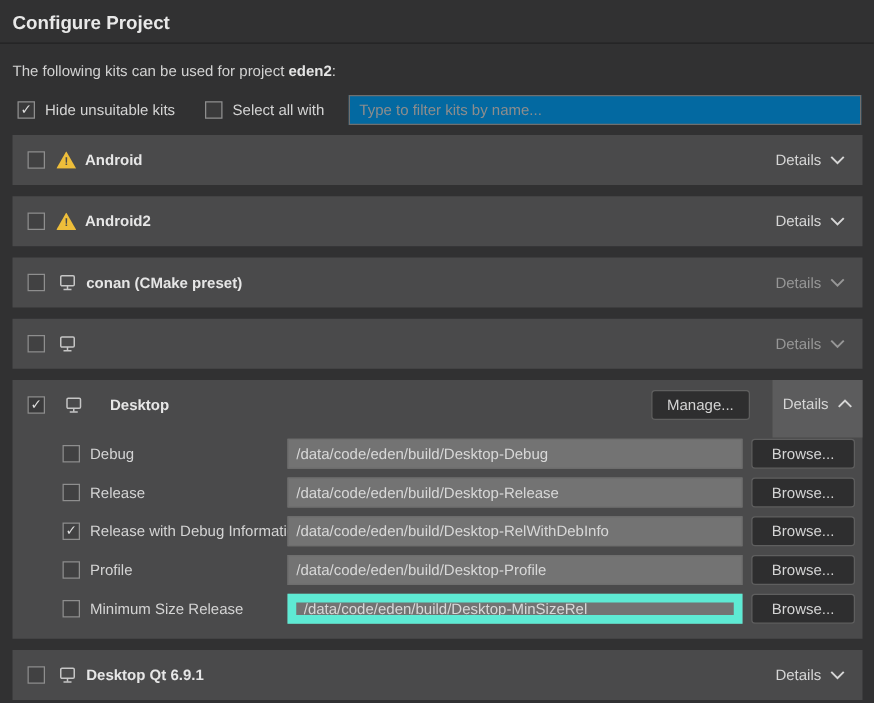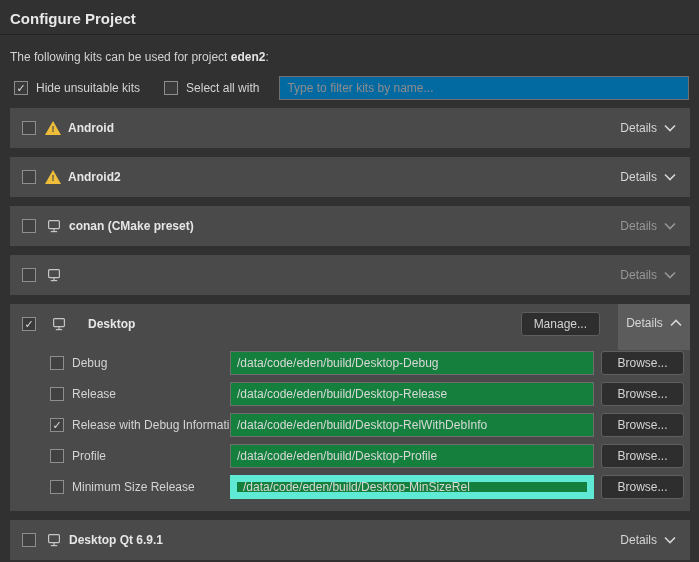--- a/index.html
+++ b/index.html
@@ -87,21 +87,21 @@
   .manage-btn { margin-left:auto; }
   .cfg-row {
     display:flex; align-items:center;
     height:24px; margin:7px 6px 0 40px;
   }
   .cfg-row:first-of-type { margin-top:9px; }
   .cfg-row .cb { margin-right:8px; background:#414142; }
   .cfg-label { flex:1; min-width:0; white-space:nowrap; overflow:hidden; color:#d4d4d4; }
   .path-input {
     flex:none; width:364px; height:24px;
-    background:#15803d; border:1px solid #6e6e6e;
+    background:#737373; border:1px solid #6e6e6e;
     color:#d8d8d8; font-family:inherit; font-size:12px;
     padding:0 6px; outline:none;
   }
   .path-input.focused { border:7px solid #5eead4; }
   .browse-btn { flex:none; width:83px; margin-left:7px; padding:0; }
 </style>
 </head>
 <body>
 
 <div class="title-bar">

